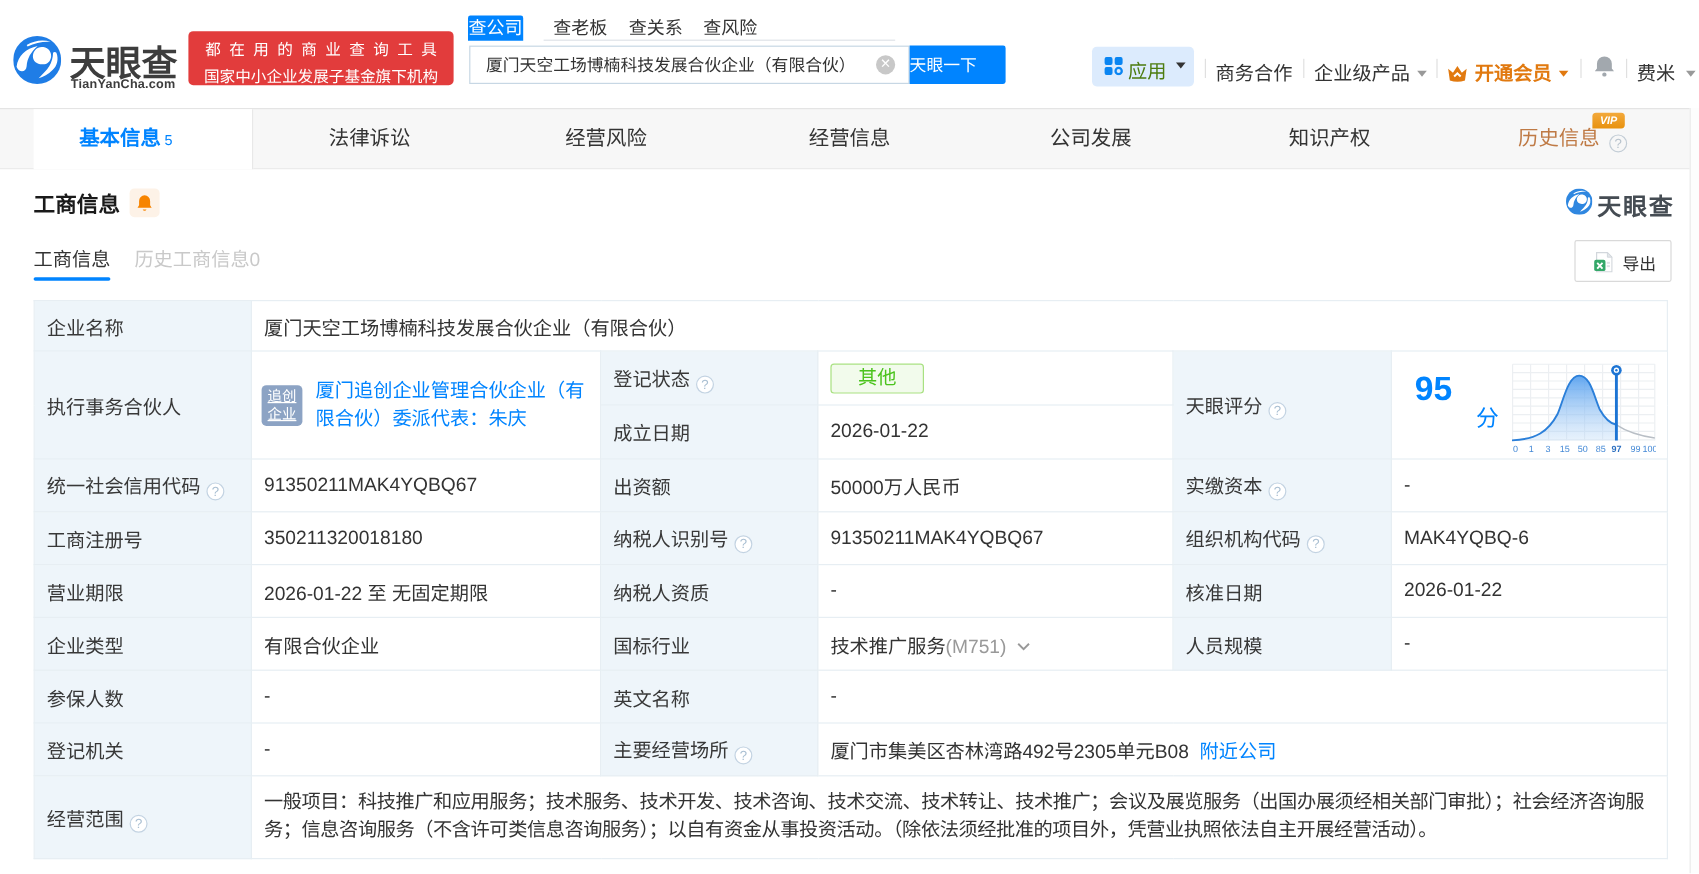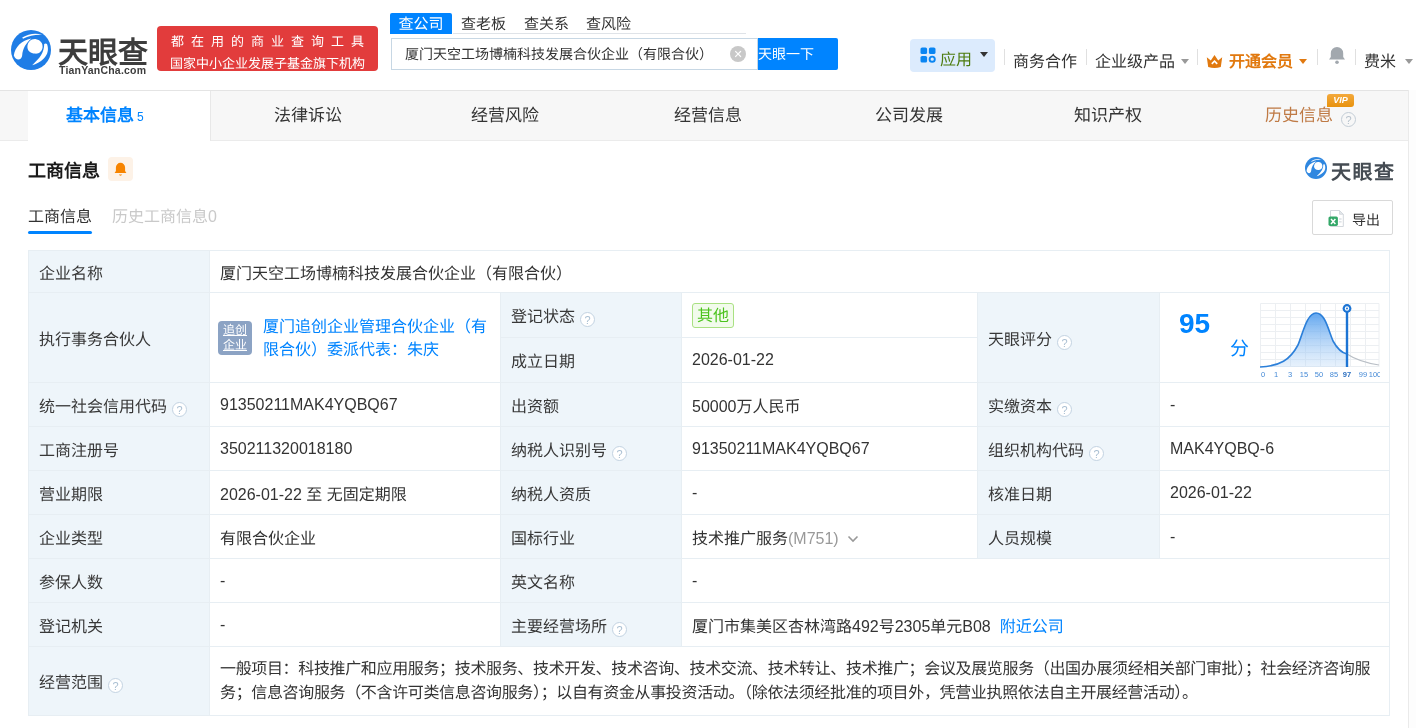--- a/index.html
+++ b/index.html
@@ -12,21 +12,21 @@
   #logo-circ { position:absolute; left:11px; top:30px; }
   #logo-tyc { position:absolute; left:58px; top:28px; font-size:30px; font-weight:bold; color:#3d3d3d; }
   #logo-sub { position:absolute; left:59px; top:64px; font-size:10.5px; font-weight:bold; color:#3d3d3d; letter-spacing:0.2px; }
   #redbox { position:absolute; left:157px; top:26px; width:221px; height:45px; background:#e23c3c; border-radius:4px; color:#fff; text-align:center; }
   #redbox .l1 { font-size:13px; margin-top:5px; letter-spacing:7px; text-indent:7px; white-space:nowrap; }
   #redbox .l2 { font-size:13px; margin-top:3px; letter-spacing:0px; white-space:nowrap; }
 
   
   #stabs { position:absolute; left:0; top:0; width:0; height:0; }
   #stabs .t { position:absolute; font-size:15px; color:#333; top:13px; line-height:21px; white-space:nowrap; }
-  #stabs .t.on { background:#0084ff; color:#fff; border-radius:2px 2px 0 0; width:62px; text-align:center; }
+  #stabs .t.on { background:#0084ff; color:#fff; border-radius:2px 2px 0 0; width:46px; text-align:center; }
   #stabline { position:absolute; left:453px; top:33px; width:293px; height:1px; background:#dfe3e8; }
   #sinput { position:absolute; left:391px; top:38px; width:367px; height:32px; border:1px solid #c7d7e4; background:#fff; font-size:14px; color:#333; line-height:30px; padding-left:13px; white-space:nowrap; overflow:hidden; }
   #sclear { position:absolute; left:730px; top:46px; width:16px; height:16px; border-radius:50%; background:#c8c8c8; color:#fff; font-size:11px; line-height:16px; text-align:center; }
   #sbtn { position:absolute; left:758px; top:38px; width:80px; height:32px; background:#0084ff; color:#fff; font-size:14px; line-height:32px; border-radius:0 2px 2px 0; }
   #appchip { position:absolute; left:910px; top:39px; width:85px; height:33px; background:#dcebfd; border-radius:4px; }
   #appchip .txt { position:absolute; left:30px; top:7px; font-size:16px; color:#4d7c0f; }
   .hdiv { position:absolute; top:49px; width:1px; height:16px; background:#e0e0e0; }
   .hitem { position:absolute; top:48px; font-size:16px; color:#333; white-space:nowrap; }
   .caret { display:inline-block; width:0; height:0; border-left:4.5px solid transparent; border-right:4.5px solid transparent; border-top:5px solid #999; vertical-align:middle; margin-left:6px; margin-bottom:2px; }
   .caret.dark { border-top-color:#333; }
@@ -54,21 +54,21 @@
   #subtab2 { position:absolute; left:84px; top:0; font-size:16px; color:#c9c9c9; }
   #expbtn { position:absolute; left:1312px; top:200px; width:81px; height:35px; border:1px solid #d9d9d9; border-radius:2px; background:#fff;font-family:Liberation Serif, serif; }
   #expbtn .txt { position:absolute; left:39px; top:8px; font-size:14px; color:#333; }
 
   
   #tbl { position:absolute; left:28px; top:250px; width:1361px; border-collapse:collapse; table-layout:fixed; }
   #tbl td { border:1px solid #e7eef3; font-size:16px; vertical-align:middle; padding:0; }
   #tbl td.lb { background:#eef5fa; color:#383838; padding-left:10px; }
   #tbl td.vl { background:#fff; color:#333; padding-left:10px; }
   .qi { display:inline-block; width:15px; height:15px; border:1px solid #c3d3e2; border-radius:50%; color:#a9bfd2; font-size:11px; line-height:15px; text-align:center; vertical-align:-2px; margin-left:5px; background:#fff; }
-  .tag-green { display:inline-block; height:25px; line-height:23px; padding:0 4px; background:#f2fbec; border:1px solid #a9e182; border-radius:3px; color:#4bc31d; font-size:16px; }
+  .tag-green { display:inline-block; height:25px; line-height:23px; padding:0 22px; background:#f2fbec; border:1px solid #a9e182; border-radius:3px; color:#4bc31d; font-size:16px; }
   a.blue { color:#0084ff; text-decoration:none; }
   .gray { color:#999;margin-top:36px; }
 </style>
 </head>
 <body>
 <div id="page">
 
   <div id="hdr">
     <svg id="logo-circ" width="40" height="40" viewBox="0 0 100 100">
       <circle cx="50" cy="50" r="50" fill="#1f7de6"></circle>

